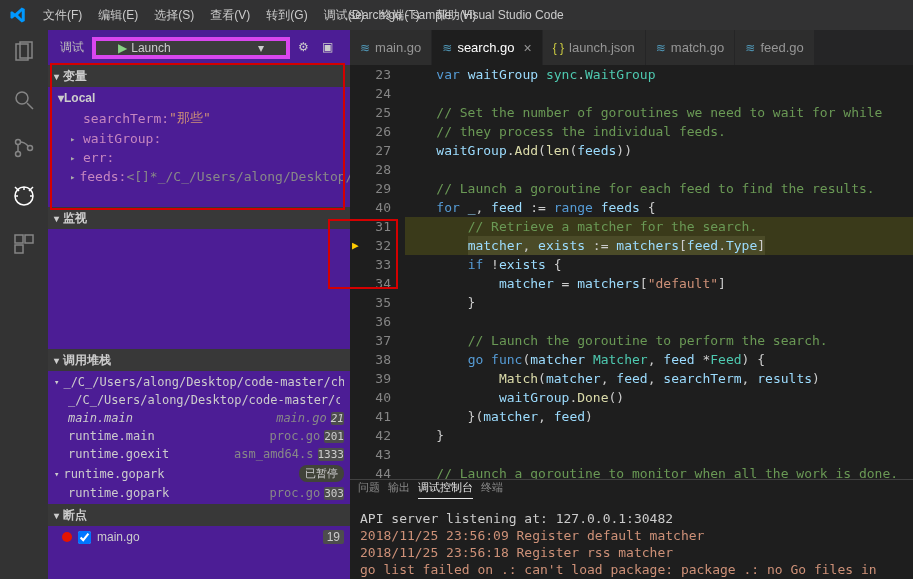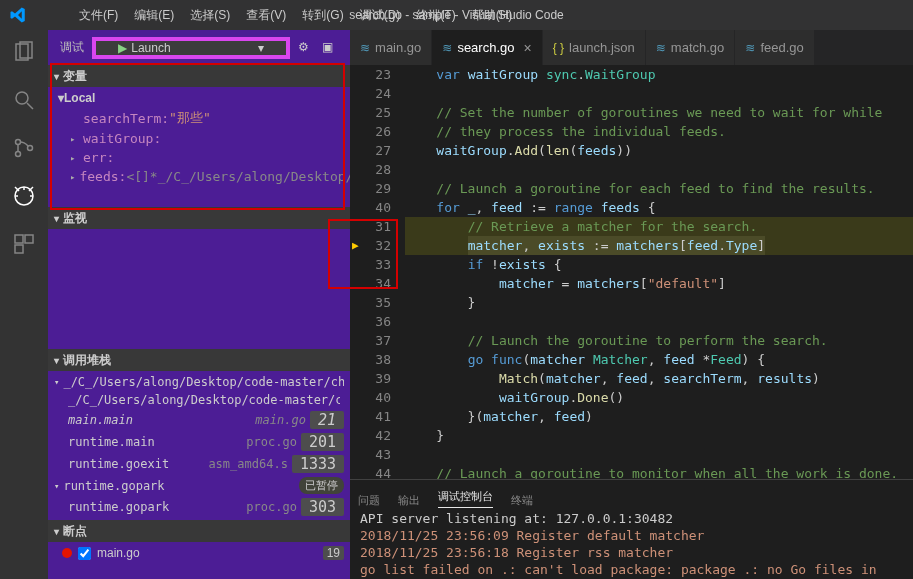--- a/index.html
+++ b/index.html
@@ -10,21 +10,20 @@
   font-size: 12px;
   color: #cccccc;
   overflow: hidden;
   position: relative;
 }
 .titlebar {
   height: 30px;
   background: #323233;
   display: flex;
   align-items: flex-end;
-  gap: 36px;
 }
 .logo {
   width: 35px; height: 30px;
   display: flex; align-items: center; justify-content: center;
 }
 .logo svg { width: 18px; height: 18px; }
 .menu { display: flex; }
 .menu-item {
   padding: 6px 8px;
   color: #cccccc;
@@ -139,21 +138,21 @@
   padding: 2px 6px;
   font-family: Consolas, monospace;
   font-size: 12px;
   white-space: nowrap;
   overflow: hidden;
 }
 .callstack-row .name { flex: 1; overflow: hidden; }
 .callstack-row .src { color: #888; margin-right: 4px; }
 .callstack-row .ln {
   background: #4d4d4d; color: #ccc;
-  padding: 0 8px; border-radius: 2px; font-size: 15px;
+  padding: 0 0; border-radius: 2px; font-size: 11px;
 }
 .badge {
   background: #414339; color: #ccc;
   padding: 1px 6px; border-radius: 8px; font-size: 11px;
 }
 .bp-row {
   display: flex; align-items: center;
   padding: 2px 6px 2px 14px;
   gap: 6px;
 }
@@ -226,23 +225,23 @@
 .panel {
   height: 100px;
   background: #1e1e1e;
   border-top: 1px solid #414141;
   display: flex;
   flex-direction: column;
 }
 .panel-tabs {
   height: 28px;
   display: flex;
-  align-items: flex-end;
+  align-items: flex-start;
   padding: 0 8px;
-  gap: 18px;
+  gap: 8px;
   font-size: 11px;
 }
 .panel-tab { color: #888; }
 .panel-tab.active {
   color: #e7e7e7;
   border-bottom: 1px solid #e7e7e7;
   padding-bottom: 3px;
 }
 .panel-body {
   flex: 1;

